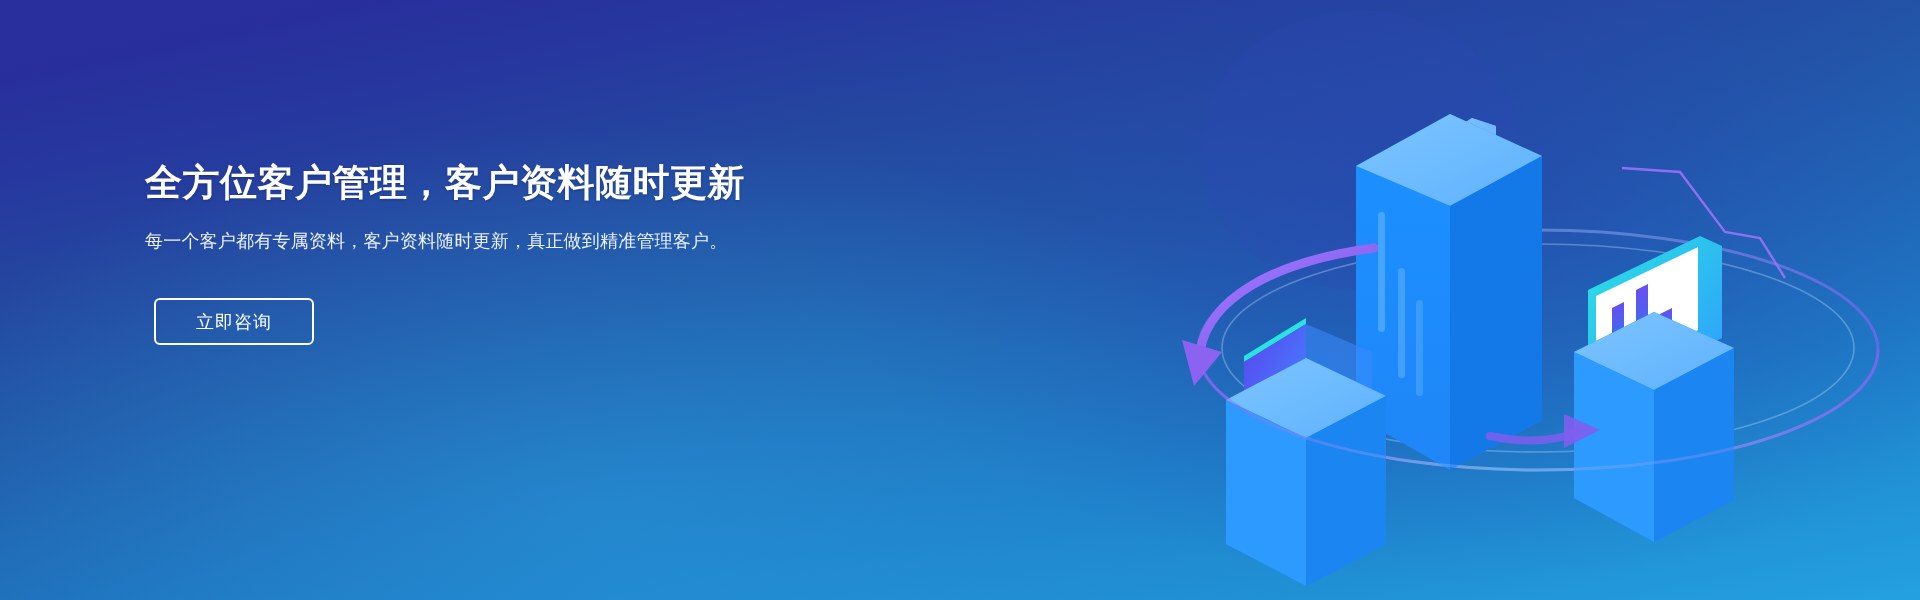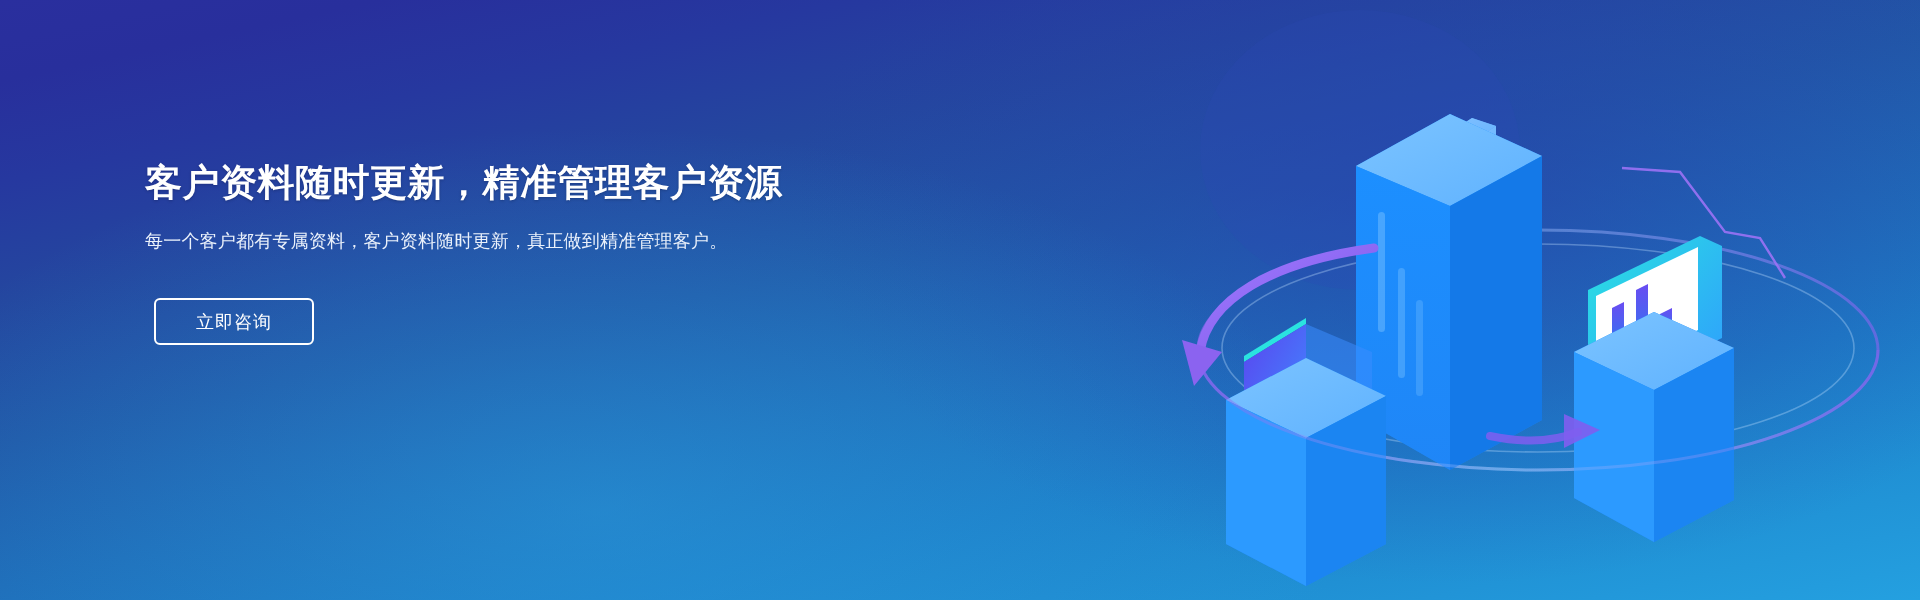--- a/index.html
+++ b/index.html
@@ -89,21 +89,21 @@
 </style>
 </head>
 <body>
 
 <div id="hero-banner">
 
   <div class="glow-a"></div>
   <div class="glow-b"></div>
 
   <div class="copy">
-    <h1 class="headline">客户资料随时更新，精准管理客户资源</h1>
+    <h1 class="headline">全方位客户管理，客户资料随时更新</h1>
 
     <p class="subcopy">每一个客户都有专属资料，客户资料随时更新，真正做到精准管理客户。</p>
 
     <div class="cta-wrap">
       <button class="cta-button">立即咨询</button>
     </div>
   </div>
 
   <div class="illustration">
     <svg viewBox="0 0 760 600" xmlns="http://www.w3.org/2000/svg" aria-hidden="true">

